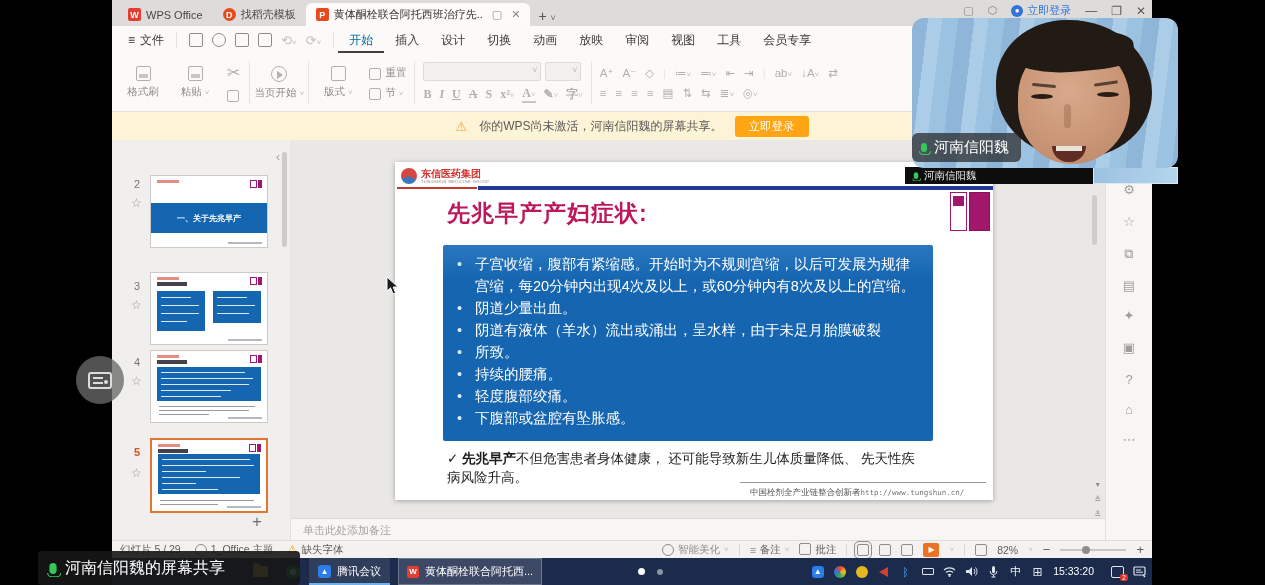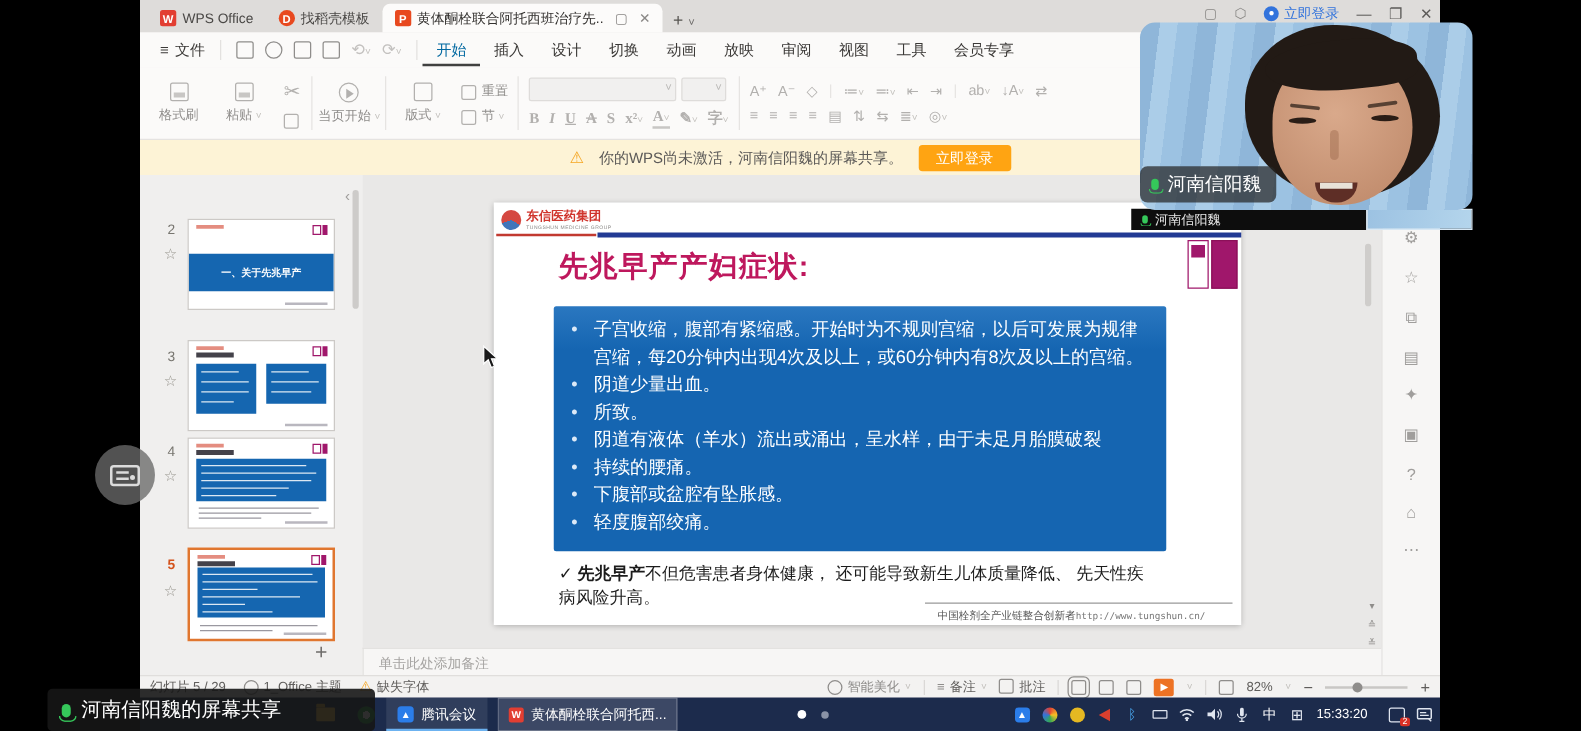--- a/index.html
+++ b/index.html
@@ -425,25 +425,25 @@
             <span class="s-blueline"></span>
           <div class="s-title">先兆早产产妇症状:</div>
           <div class="s-prod">
               <span class="pbox1"></span>
               <span class="pbox2"></span>
             </div>
           <div class="s-bluebox">
             <ul>
               <li>子宫收缩，腹部有紧缩感。开始时为不规则宫缩，以后可发展为规律宫缩，每20分钟内出现4次及以上，或60分钟内有8次及以上的宫缩。</li>
               <li>阴道少量出血。</li>
+              <li>阴道有液体（羊水）流出或涌出，呈水样，由于未足月胎膜破裂</li>
               <li>所致。</li>
-              <li>阴道有液体（羊水）流出或涌出，呈水样，由于未足月胎膜破裂</li>
               <li>持续的腰痛。</li>
+              <li>轻度腹部绞痛。</li>
               <li>下腹部或盆腔有坠胀感。</li>
-              <li>轻度腹部绞痛。</li>
             </ul>
           </div>
           <div class="s-check">
             <span>✓</span>
             <b>先兆早产</b><span>不但危害患者身体健康， 还可能导致新生儿体质量降低、 先天性疾病风险升高。</span>
           </div>
           <span class="s-footline"></span>
           <div class="s-foot">
             <span class="f1">中国栓剂全产业链整合创新者</span>
             <span class="f2">http://www.tungshun.cn/</span>

